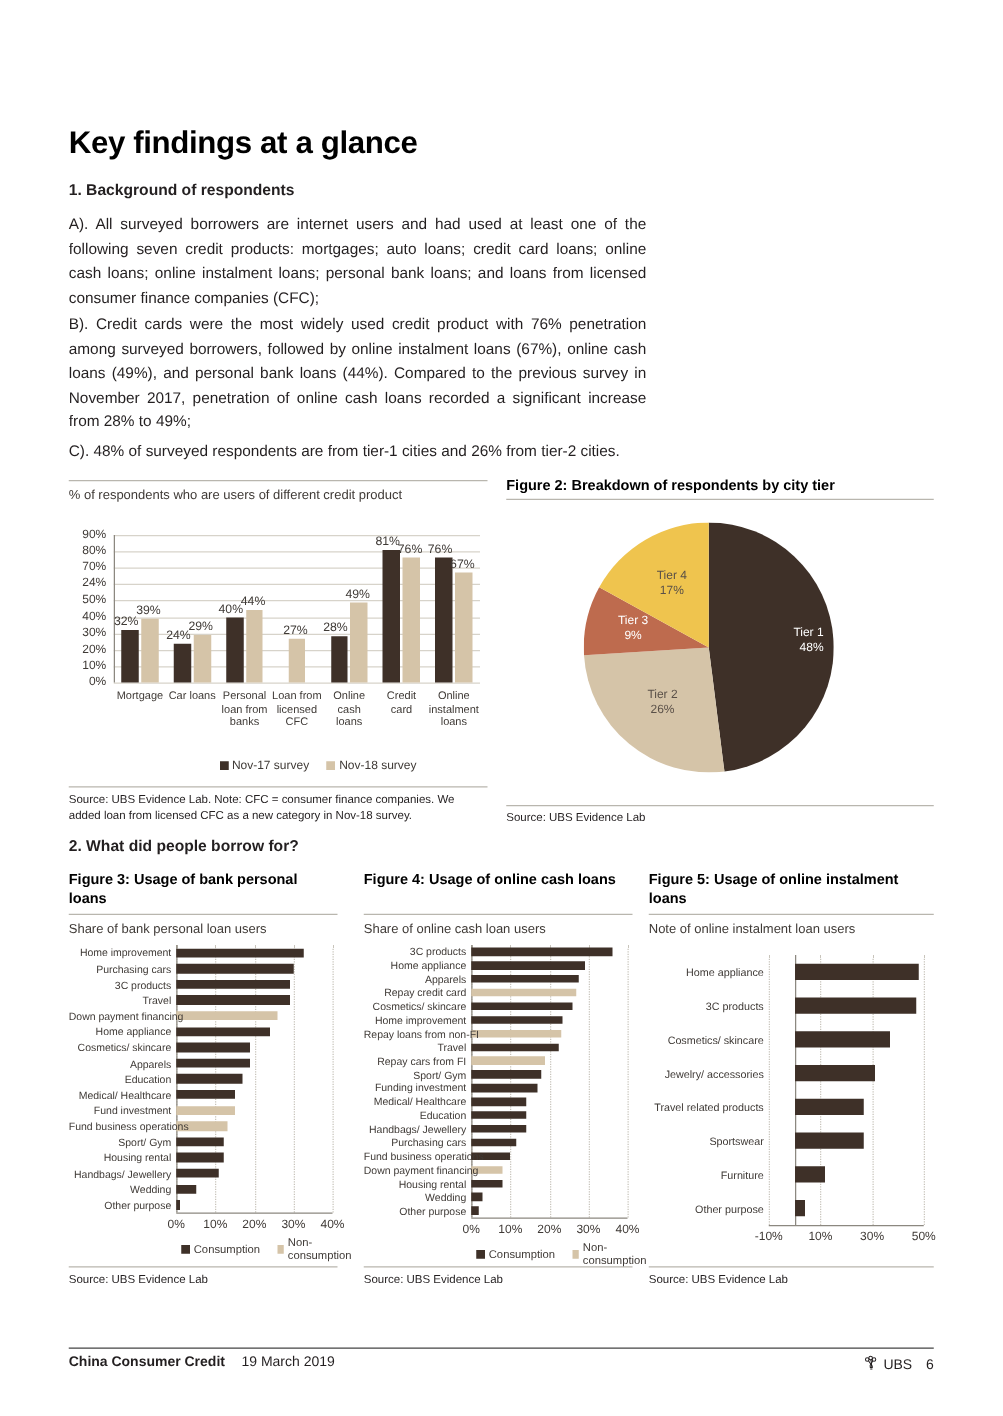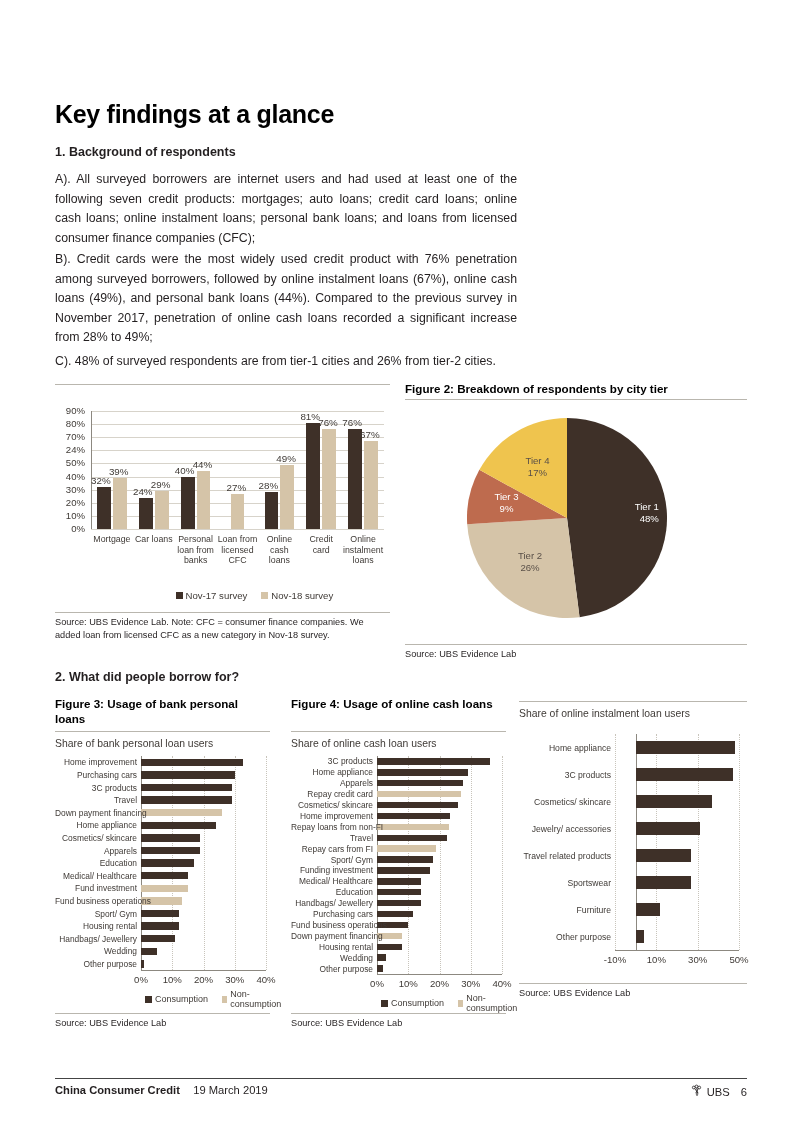--- a/index.html
+++ b/index.html
@@ -69,20 +69,21 @@
   <h1 class="title">Key findings at a glance</h1>
 
   <div class="sec-head" style="top:145px">1. Background of respondents</div>
 
   <p class="body" style="top:170px">A). All surveyed borrowers are internet users and had used at least one of the following seven credit products: mortgages; auto loans; credit card loans; online cash loans; online instalment loans; personal bank loans; and loans from licensed consumer finance companies (CFC);</p>
   <p class="body" style="top:250px">B). Credit cards were the most widely used credit product with 76% penetration among surveyed borrowers, followed by online instalment loans (67%), online cash loans (49%), and personal bank loans (44%). Compared to the previous survey in November 2017, penetration of online cash loans recorded a significant increase from 28% to 49%;</p>
   <p class="body" style="top:352px; text-align:left">C). 48% of surveyed respondents are from tier-1 cities and 26% from tier-2 cities.</p>
 
   <div class="fig" style="left:0; top:381px; width:335px;">
     <div class="fig-rule"></div>
+    <div class="fig-sub">% of respondents who are users of different credit product</div>
     <div class="chart" id="f1chart" style="height:215px; margin-top:4px;">
         <div class="ytick" style="left:0;top:134px;width:30px;text-align:right;">0%</div>
         <div class="gridh" style="left:36px;top:140px;width:293px;"></div>
         <div class="ytick" style="left:0;top:120.88888888888889px;width:30px;text-align:right;">10%</div>
         <div class="gridh" style="left:36px;top:126.88888888888889px;width:293px;"></div>
         <div class="ytick" style="left:0;top:107.77777777777777px;width:30px;text-align:right;">20%</div>
         <div class="gridh" style="left:36px;top:113.77777777777777px;width:293px;"></div>
         <div class="ytick" style="left:0;top:94.66666666666667px;width:30px;text-align:right;">30%</div>
         <div class="gridh" style="left:36px;top:100.66666666666667px;width:293px;"></div>
         <div class="ytick" style="left:0;top:81.55555555555556px;width:30px;text-align:right;">40%</div>
@@ -307,22 +308,23 @@
             <span class="sw n"></span>
             <span>Non-consumption</span>
           </div>
         </div>
       </div>
     <div class="src-rule" style="margin-top:6px;"></div>
     <div class="src">Source: UBS Evidence Lab</div>
   </div>
 
   <div class="fig" style="left:464px; top:696px; width:228px;">
+    <div class="fig-title">Figure 5: Usage of online instalment loans</div>
     <div class="fig-rule" style="margin-top:5px"></div>
-    <div class="fig-sub">Share of online instalment loan users</div>
+    <div class="fig-sub">Note of online instalment loan users</div>
     <div class="chart" id="f5chart" style="height:255px; margin-top:3px;">
         <div class="gridline" style="left:96px;top:12px;height:216px;"></div>
         <div class="xtick" style="left:80px;top:232px;width:32px;text-align:center;">-10%</div>
         <div class="gridline" style="left:137.33333333333331px;top:12px;height:216px;"></div>
         <div class="xtick" style="left:121.33333333333331px;top:232px;width:32px;text-align:center;">10%</div>
         <div class="gridline" style="left:178.66666666666666px;top:12px;height:216px;"></div>
         <div class="xtick" style="left:162.66666666666666px;top:232px;width:32px;text-align:center;">30%</div>
         <div class="gridline" style="left:220px;top:12px;height:216px;"></div>
         <div class="xtick" style="left:204px;top:232px;width:32px;text-align:center;">50%</div>
         <div class="axisline" style="left:116.66666666666666px;top:12px;width:1px;height:216px;"></div>

